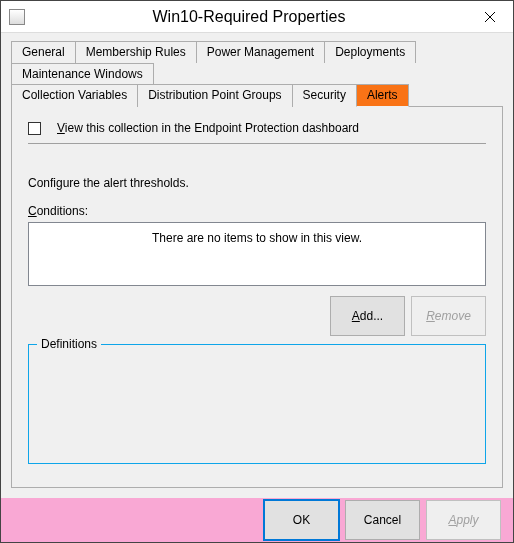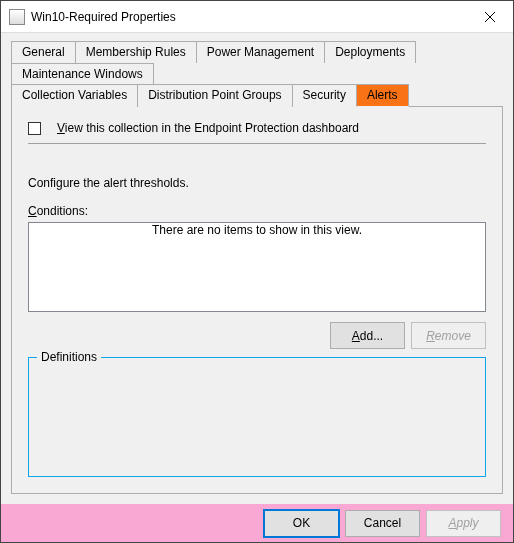--- a/index.html
+++ b/index.html
@@ -24,22 +24,23 @@
     padding: 0 0 0 8px;
   }
   .titlebar .app-icon {
     width: 16px; height: 16px;
     border: 1px solid #888;
     background: linear-gradient(#fff,#ddd);
     margin-right: 6px;
   }
   .titlebar .title {
     flex: 1;
-    font-size: 12px;
-    color: #000;
+    font-size: 16px;
+    color: #000;
+    text-align: center;
   }
   .titlebar .close {
     width: 46px;
     height: 32px;
     display: flex;
     align-items: center;
     justify-content: center;
     color: #000;
   }
   .titlebar .close svg { width:10px; height:10px; }
@@ -96,37 +97,38 @@
   }
   .u { text-decoration: underline; }
   .instr {
     margin-top: 32px;
   }
   .cond-label {
     margin-top: 14px;
   }
   .listbox {
     margin-top: 4px;
-    height: 90px;
+    height: 64px;
     border: 1px solid #828790;
     background: #fff;
     display: flex;
     align-items: flex-start;
     justify-content: center;
+    padding-top: 8px;
     color: #000;
   }
   .btn-row {
     display: flex;
     justify-content: flex-end;
     gap: 6px;
     margin-top: 10px;
   }
   .btn {
     min-width: 75px;
-    height: 27px;
+    height: 40px;
     border: 1px solid #adadad;
     background: #e1e1e1;
     display: flex;
     align-items: center;
     justify-content: center;
     padding: 0 8px;
     cursor: default;
   }
   .btn.disabled { color:#a0a0a0; border-color:#c0c0c0; background:#efefef;font-style:italic; }
   .groupbox {

